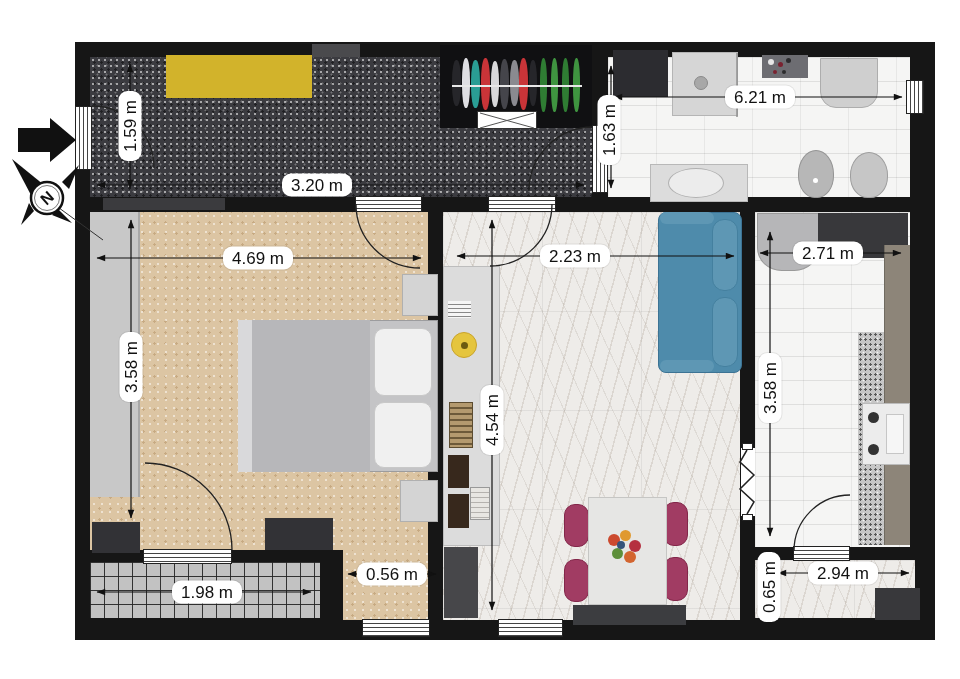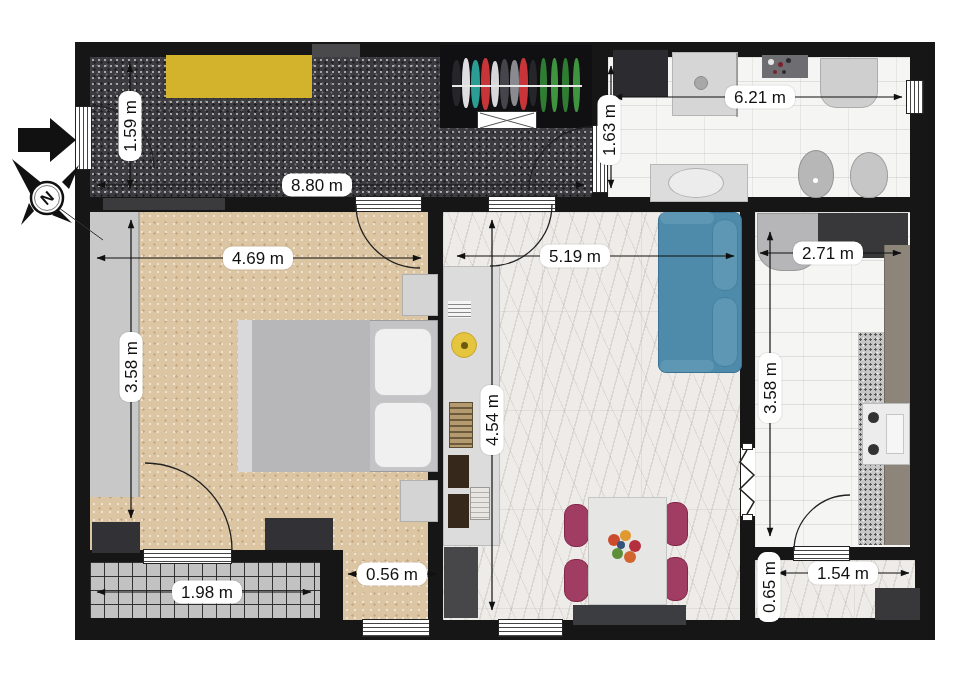--- a/index.html
+++ b/index.html
@@ -212,27 +212,27 @@
       <polygon points="58,209 72,223 52,215" fill="#111"></polygon>
       <polygon points="34,211 21,225 29,203" fill="#111"></polygon>
       <polygon points="12,159 44,185 32,197" fill="#111"></polygon>
       <circle cx="47" cy="198" r="16" fill="#fff" stroke="#111" stroke-width="2.5"></circle>
       <circle cx="47" cy="198" r="12.5" fill="none" stroke="#555" stroke-width="0.8"></circle>
       <text x="47" y="198" transform="rotate(-42 47 198)" text-anchor="middle" dominant-baseline="central" font-size="16" font-weight="bold" fill="#111" font-family="Liberation Sans, sans-serif">N</text>
     </g>
   </svg>
 
   <div class="dim rot" style="left:130px;top:126px;">1.59 m</div>
-  <div class="dim" style="left:317px;top:185px;">8.80 m</div>
+  <div class="dim" style="left:317px;top:185px;">3.20 m</div>
   <div class="dim" style="left:760px;top:97px;">6.21 m</div>
   <div class="dim rot" style="left:609px;top:130px;">1.63 m</div>
   <div class="dim" style="left:258px;top:258px;">4.69 m</div>
   <div class="dim rot" style="left:131px;top:367px;">3.58 m</div>
-  <div class="dim" style="left:575px;top:256px;">5.19 m</div>
+  <div class="dim" style="left:575px;top:256px;">2.23 m</div>
   <div class="dim rot" style="left:492px;top:420px;">4.54 m</div>
   <div class="dim" style="left:828px;top:253px;">2.71 m</div>
   <div class="dim rot" style="left:770px;top:388px;">3.58 m</div>
   <div class="dim" style="left:207px;top:592px;">1.98 m</div>
   <div class="dim" style="left:392px;top:574px;">0.56 m</div>
-  <div class="dim" style="left:843px;top:573px;">1.54 m</div>
+  <div class="dim" style="left:843px;top:573px;">2.94 m</div>
   <div class="dim rot" style="left:769px;top:587px;">0.65 m</div>
 
 </div>
 
 </body></html>

